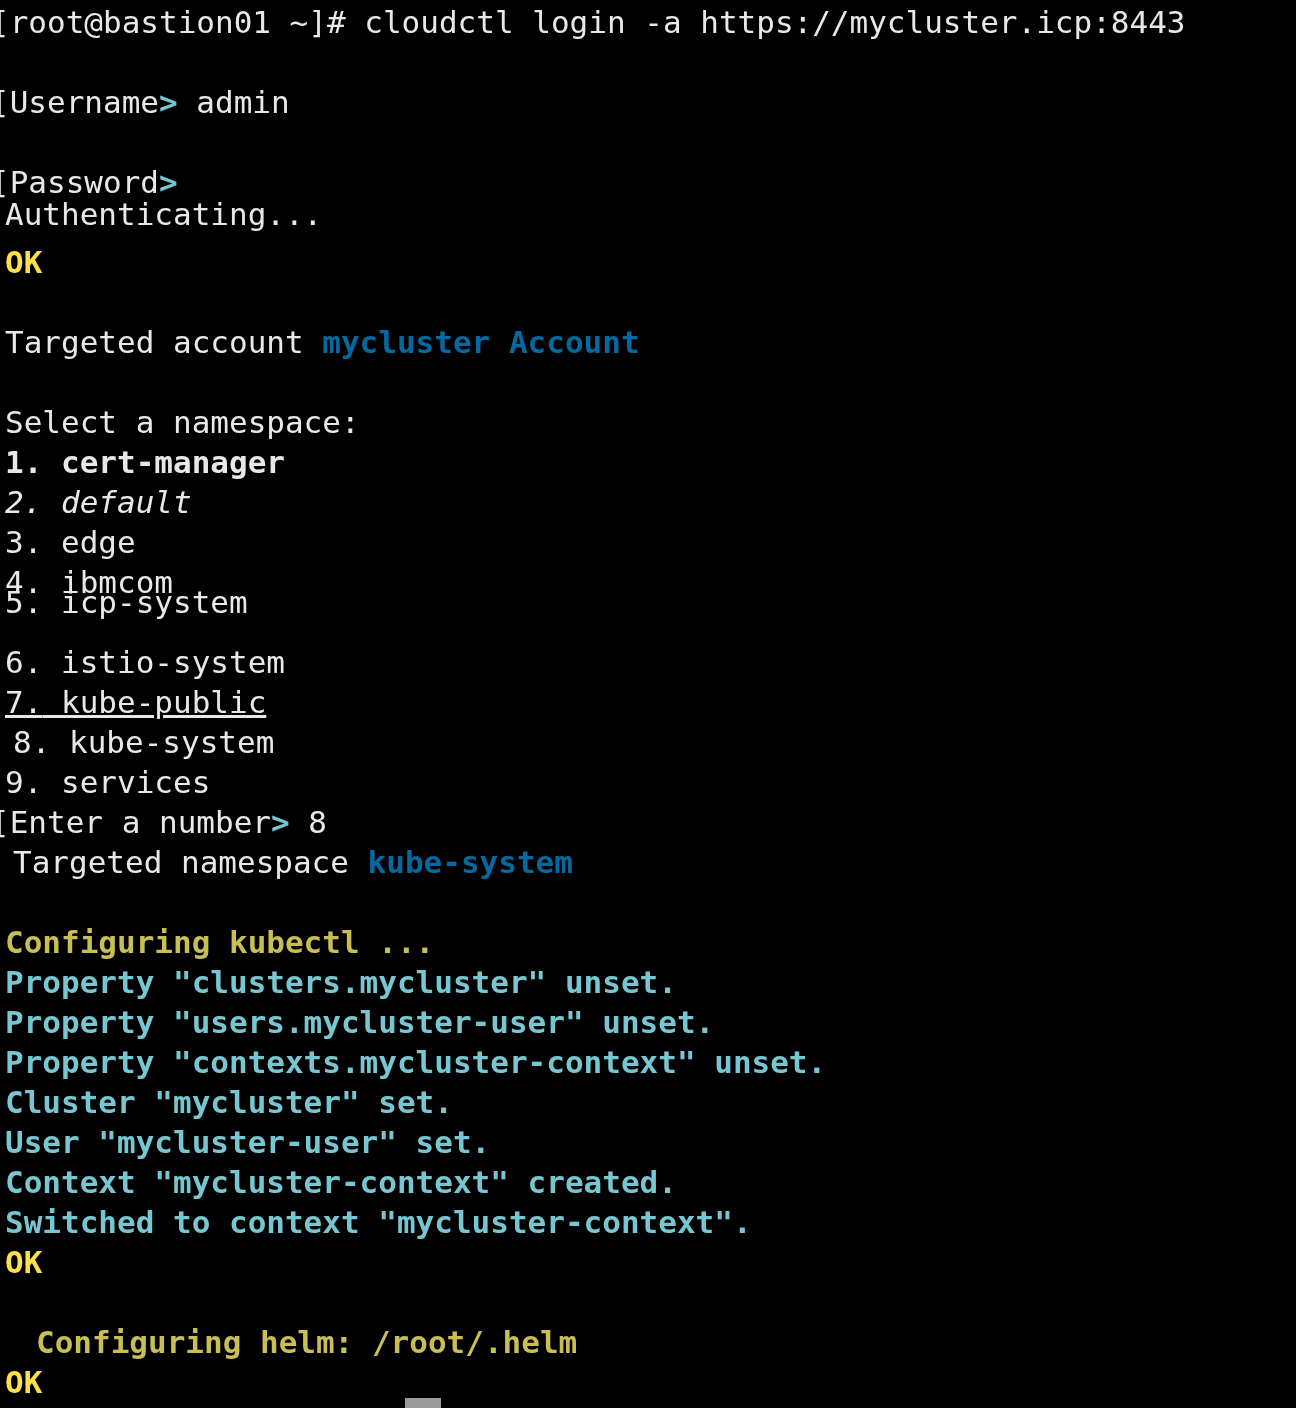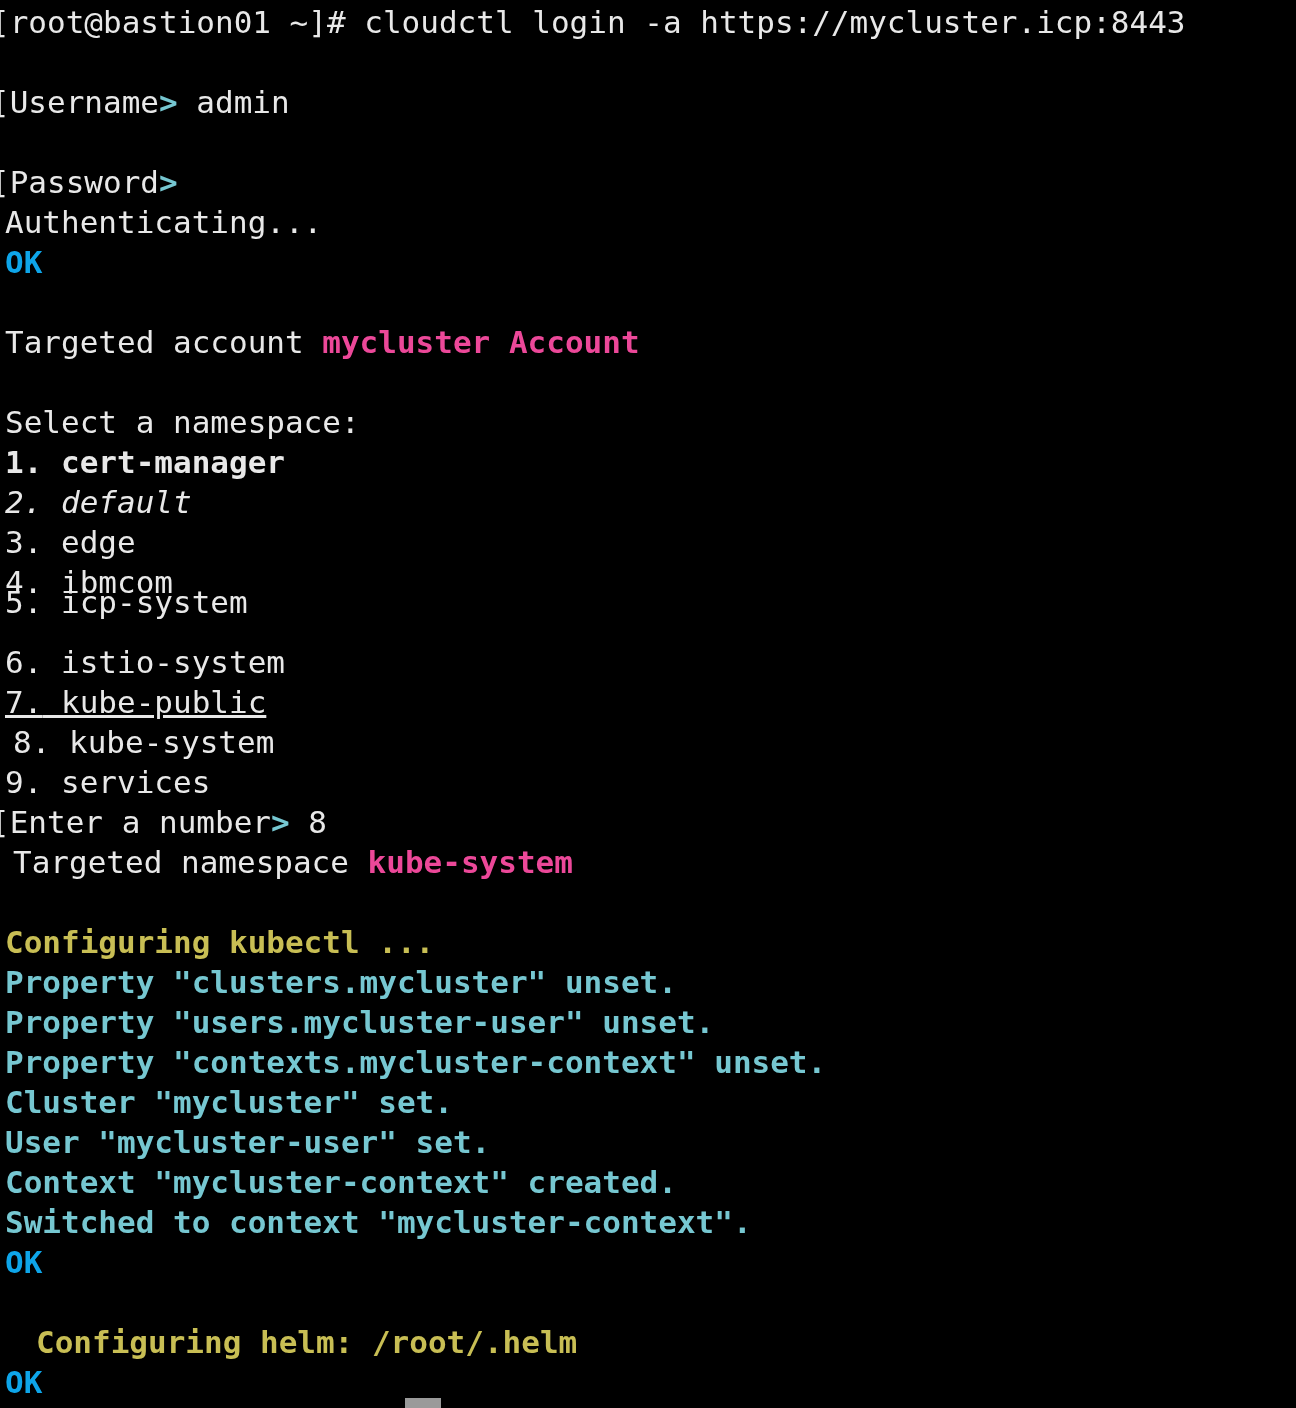--- a/index.html
+++ b/index.html
@@ -30,23 +30,23 @@
     font-family: "DejaVu Sans Mono", "Liberation Mono", monospace;
     color: #e8e8e8;
   }
   
   .bracket-line { margin-left: -9px; }
   .body-line    { margin-left: 5px; }
 
   .blank { color: transparent; }
 
   .c-white   { color: #e8e8e8; }
-  .c-green   { color: #0ea5e9; font-weight: bold; }
+  .c-green   { color: #fde047; font-weight: bold; }
   .c-cyan    { color: #76c7d1; font-weight: bold; }
-  .c-cyanlt  { color: #ec4899; font-weight: bold; }
+  .c-cyanlt  { color: #0369a1; font-weight: bold; }
   .c-yellow  { color: #c8be54; font-weight: bold; }
 
   #cursor {
     position: absolute;
     background: #9a9a9a;
     width: 36px;
     height: 11px;
     left: 405px;
     top: 1398px;
   }
@@ -59,21 +59,21 @@
   <div class="line bracket-line" style="top:2px;"><span class="c-white">[root@bastion01 ~]# </span><span class="c-white">cloudctl login -a https://mycluster.icp:8443</span></div>
 
   <div class="line body-line blank" style="top:42px;">&nbsp;</div>
 
   <div class="line bracket-line" style="top:82px;"><span class="c-white">[Username</span><span class="c-cyan">&gt;</span><span class="c-white"> admin</span></div>
 
   <div class="line body-line blank" style="top:122px;">&nbsp;</div>
 
   <div class="line bracket-line" style="top:162px;"><span class="c-white">[Password</span><span class="c-cyan">&gt;</span></div>
 
-  <div class="line body-line" style="top:202px;"><span class="c-white">Authenticating...</span></div>
+  <div class="line body-line" style="top:194px;"><span class="c-white">Authenticating...</span></div>
 
   <div class="line body-line" style="top:242px;"><span class="c-green">OK</span></div>
 
   <div class="line body-line blank" style="top:282px;">&nbsp;</div>
 
   <div class="line body-line" style="top:322px;"><span class="c-white">Targeted account </span><span class="c-cyanlt">mycluster Account</span></div>
 
   <div class="line body-line blank" style="top:362px;">&nbsp;</div>
 
   <div class="line body-line" style="top:402px;"><span class="c-white">Select a namespace:</span></div>

